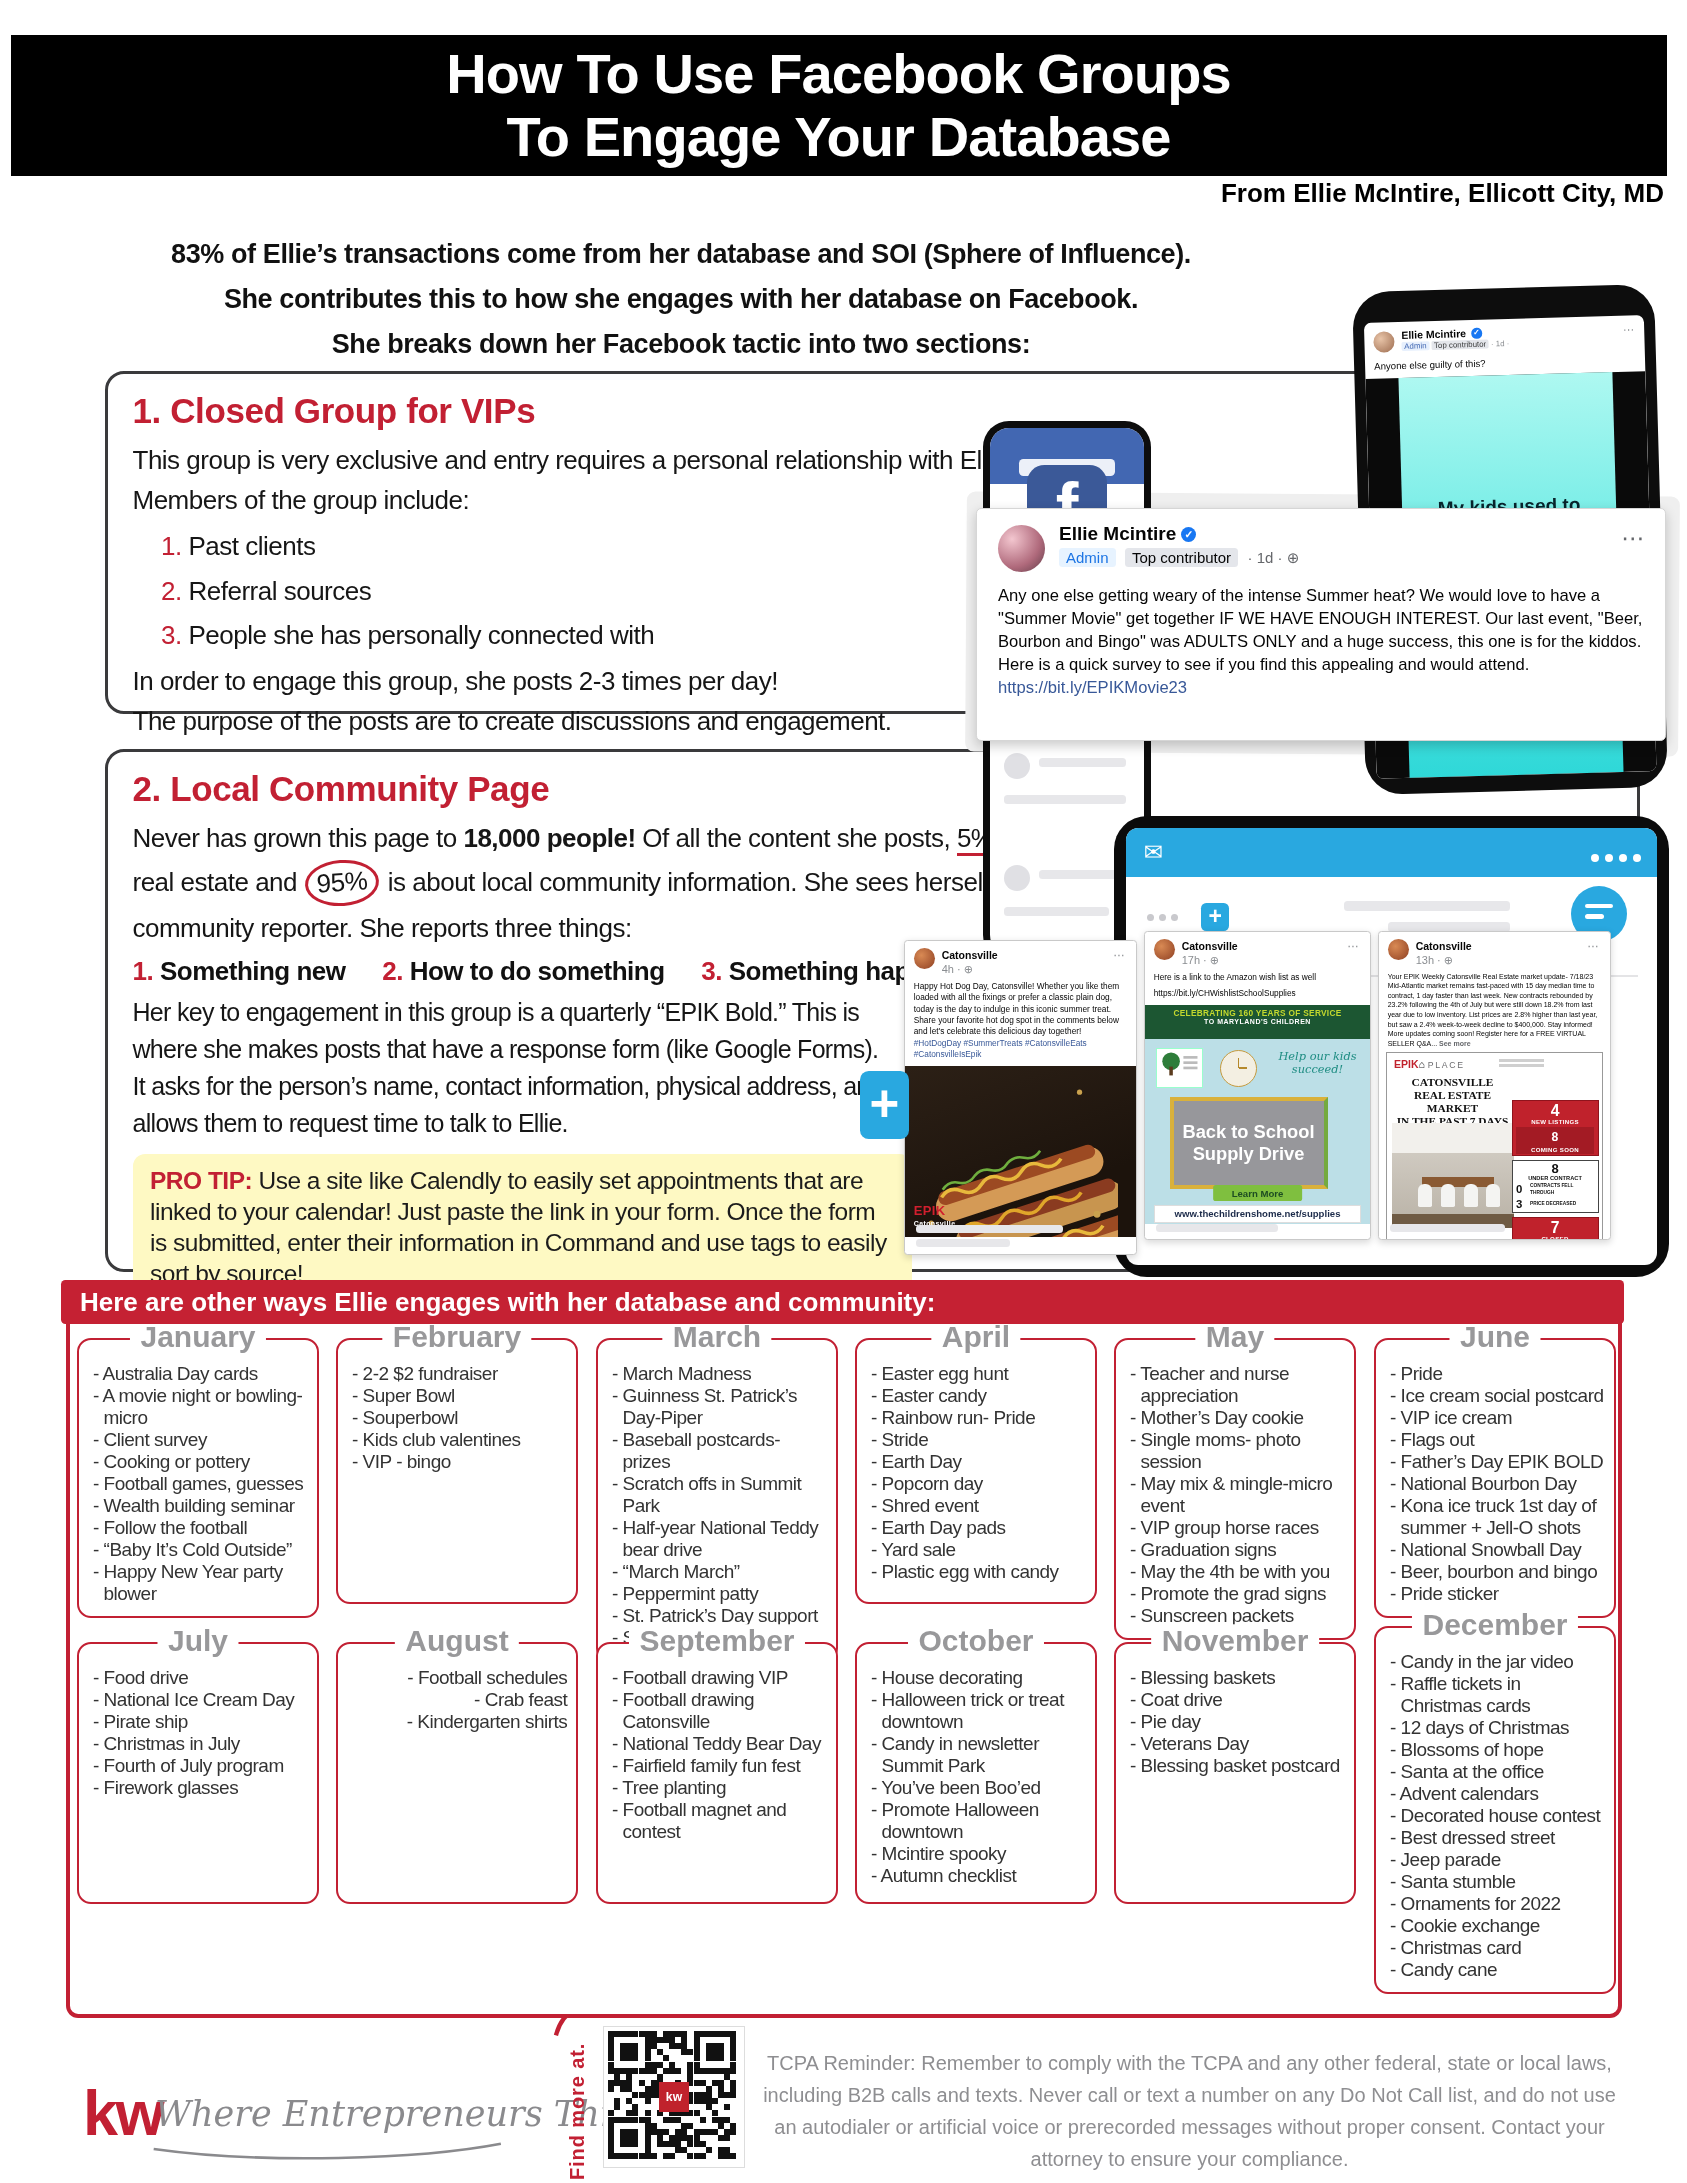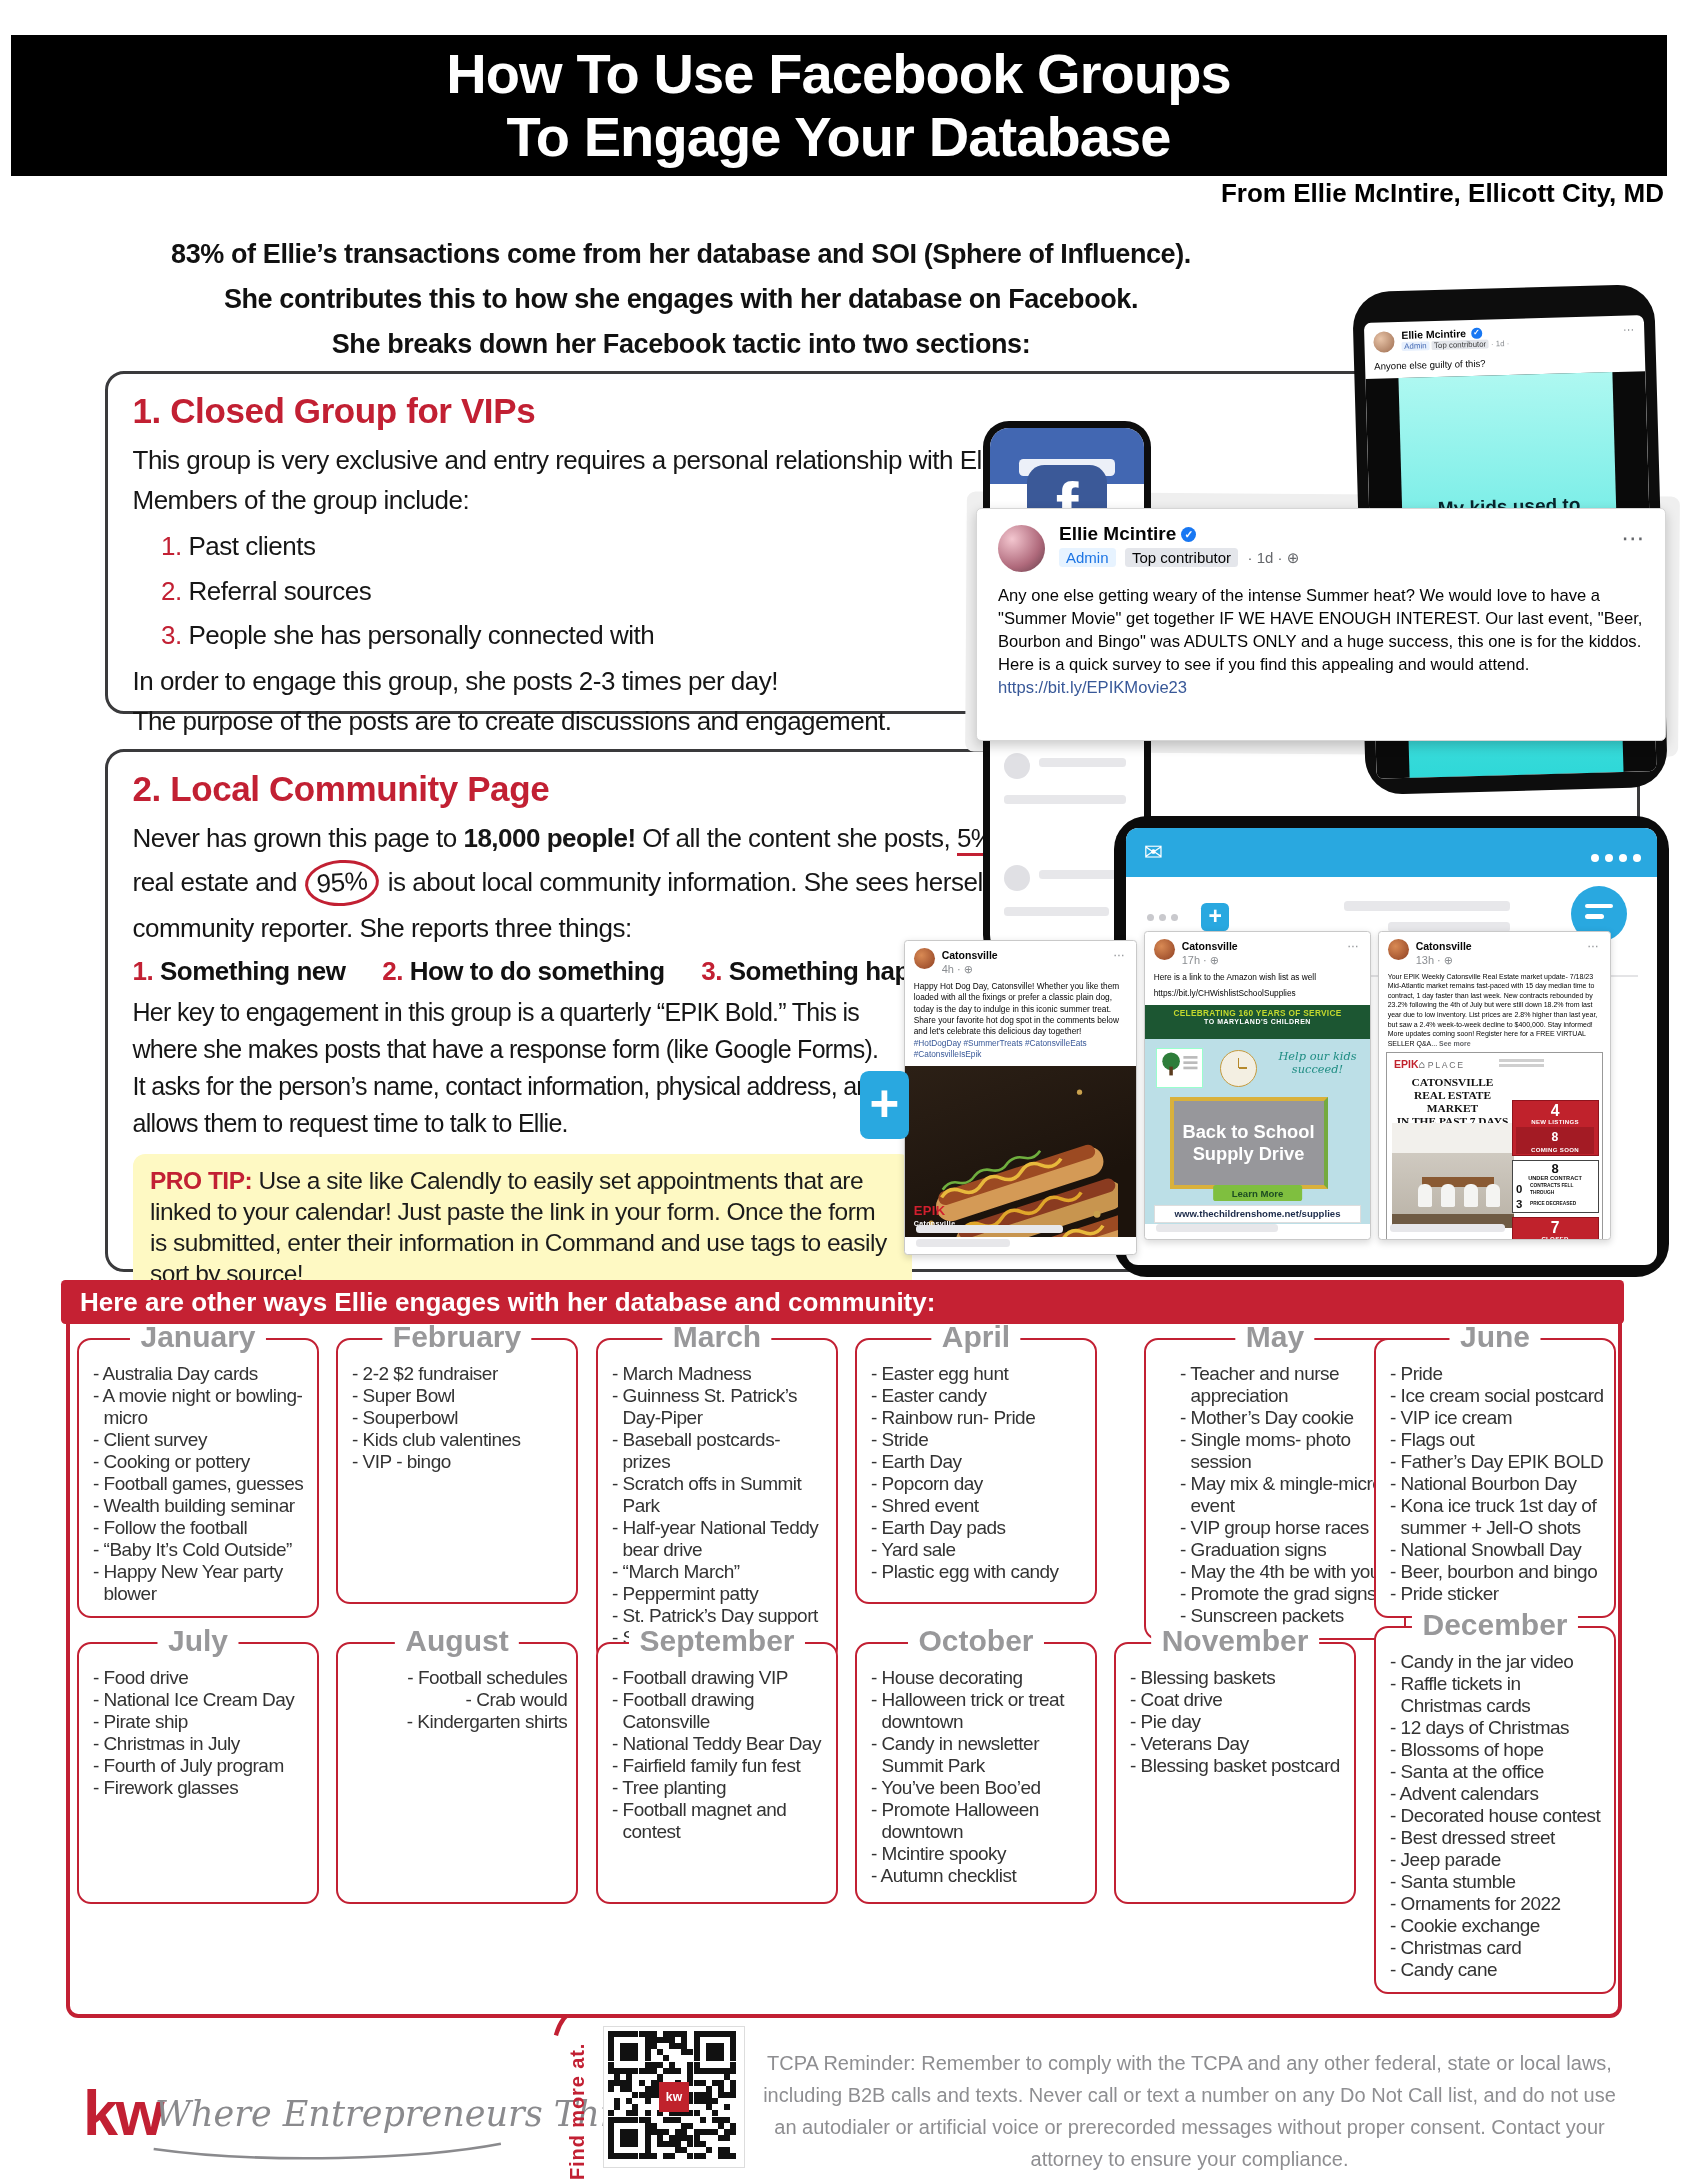--- a/index.html
+++ b/index.html
@@ -500,21 +500,21 @@
           <li>Rainbow run- Pride</li>
           <li>Stride</li>
           <li>Earth Day</li>
           <li>Popcorn day</li>
           <li>Shred event</li>
           <li>Earth Day pads</li>
           <li>Yard sale</li>
           <li>Plastic egg with candy</li>
         </ul>
       </div>
-      <div class="month-card" style="left: 1144px; top: 1338px; min-height: 262px; padding-left: 20px;">
+      <div class="month-card" style="left: 1114px; top: 1338px; min-height: 262px;">
         <div class="month-title">May</div>
         <ul>
           <li>Teacher and nurse appreciation</li>
           <li>Mother’s Day cookie</li>
           <li>Single moms- photo session</li>
           <li>May mix &amp; mingle-micro event</li>
           <li>VIP group horse races</li>
           <li>Graduation signs</li>
           <li>May the 4th be with you</li>
           <li>Promote the grad signs</li>
@@ -544,21 +544,21 @@
           <li>Pirate ship</li>
           <li>Christmas in July</li>
           <li>Fourth of July program</li>
           <li>Firework glasses</li>
         </ul>
       </div>
       <div class="month-card" style="left: 336px; top: 1642px; min-height: 258px; text-align: right;">
         <div class="month-title">August</div>
         <ul>
           <li>Football schedules</li>
-          <li>Crab would</li>
+          <li>Crab feast</li>
           <li>Kindergarten shirts</li>
         </ul>
       </div>
       <div class="month-card" style="left: 596px; top: 1642px; min-height: 258px;">
         <div class="month-title">September</div>
         <ul>
           <li>Football drawing VIP</li>
           <li>Football drawing Catonsville</li>
           <li>National Teddy Bear Day</li>
           <li>Fairfield family fun fest</li>

